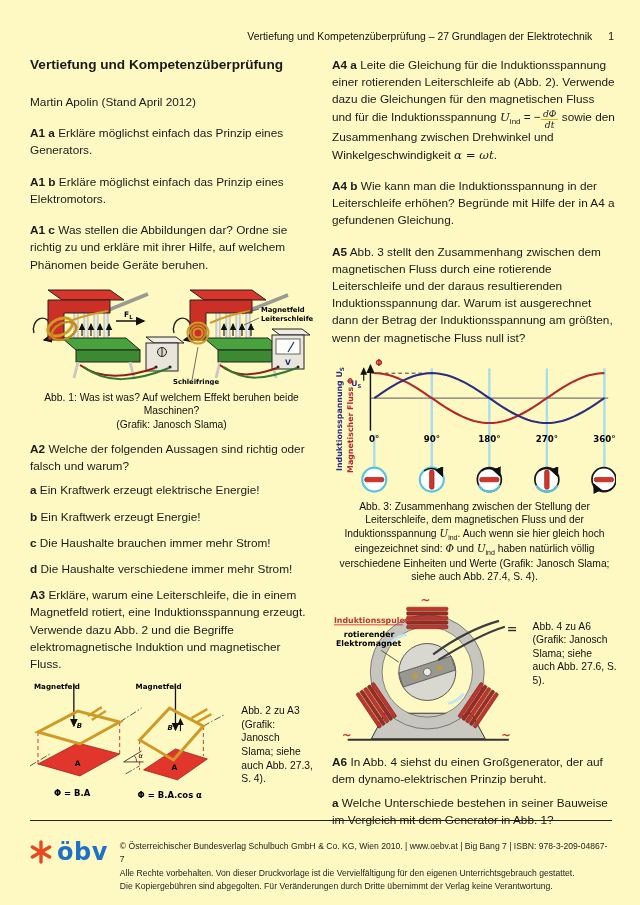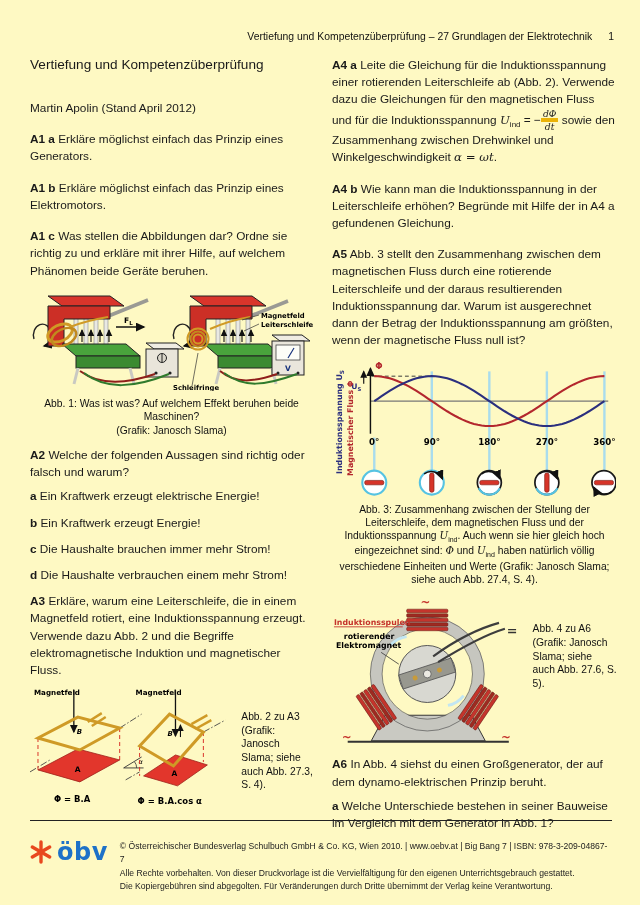--- a/index.html
+++ b/index.html
@@ -5,33 +5,33 @@
   html,body{margin:0;padding:0;background:#9a9a9a;}
   .page{position:relative;width:640px;height:905px;background:#fef9c3;overflow:hidden;
         font-family:"Liberation Sans",sans-serif;color:#1a1a1a;}
   .header{position:absolute;top:31px;left:30px;right:26px;text-align:right;
           font-size:10.4px;color:#111;}
   .header .pagenum{margin-left:16px;}
   .col{position:absolute;top:57px;}
   .col-left{left:30px;width:283px;}
   .col-right{left:332px;width:285px;}
   h1{font-size:15.4px;margin:0 0 11px;font-weight:bold;}
-  h2{font-size:13.6px;margin:0 0 28px;font-weight:normal;}
+  h2{font-size:13.6px;margin:0 0 22px;font-weight:bold;}
   .author{font-size:11.8px;margin:0 0 14px;}
   h3{font-size:12.2px;margin:0 0 16px;font-weight:bold;}
   p{font-size:11.8px;line-height:1.46;margin:0 0 14px;}
   p.tight{margin-bottom:7px;}
   .items p{margin-bottom:9px;}
   .caption{font-size:10.3px;line-height:1.3;text-align:center;margin:2px 0 10px;color:#111;}
   .figrow{display:flex;gap:8px;align-items:flex-start;}
   .sidecap{font-size:10.3px;line-height:1.32;color:#111;}
   .math{font-family:"DejaVu Serif",serif;font-style:italic;}
   sub{font-size:0.68em;}
   .frac{display:inline-block;vertical-align:-7px;text-align:center;font-size:9.3px;line-height:1.05;}
-  .frac .top{display:block;border-bottom:4px solid #eab308;padding:0 2px;}
+  .frac .top{display:block;border-bottom:1px solid #eab308;padding:0 2px;}
   .frac .bot{display:block;}
   svg text{font-family:"DejaVu Sans",sans-serif;}
   .footer{position:absolute;left:30px;top:820px;width:582px;border-top:1.6px solid #222;
           padding-top:17px;display:flex;gap:12px;align-items:flex-start;}
   .logo{display:flex;align-items:center;gap:3px;flex:0 0 auto;margin-left:-2px;}
   .logo-text{font-size:24px;font-weight:bold;color:#1d71c8;letter-spacing:0.5px;
              font-family:"DejaVu Sans",sans-serif;}
   .footer-text{font-size:8.6px;line-height:1.55;color:#222;padding-top:2px;}
 </style>
 </head>
@@ -133,21 +133,21 @@
     <div class="caption">
       <span>Abb. 1: Was ist was? Auf welchem Effekt beruhen beide Maschinen?</span><br>
       <span>(Grafik: Janosch Slama)</span>
     </div>
 
     <p class="tight"><b>A2</b> <span>Welche der folgenden Aussagen sind richtig oder falsch und warum?</span></p>
     <div class="items">
       <p><b>a</b> <span>Ein Kraftwerk erzeugt elektrische Energie!</span></p>
       <p><b>b</b> <span>Ein Kraftwerk erzeugt Energie!</span></p>
       <p><b>c</b> <span>Die Haushalte brauchen immer mehr Strom!</span></p>
-      <p><b>d</b> <span>Die Haushalte verbrauchen einem mehr Strom!</span></p>
+      <p><b>d</b> <span>Die Haushalte verschiedene immer mehr Strom!</span></p>
     </div>
     <p class="tight" style="margin-top:5px"><b>A3</b> <span>Erkläre, warum eine Leiterschleife, die in einem Magnetfeld rotiert, eine Induktionsspannung erzeugt. Verwende dazu Abb. 2 und die Begriffe elektromagnetische Induktion und magnetischer Fluss.</span></p>
 
     
     <div class="figrow">
       <svg width="204" height="126" viewBox="0 0 204 126">
 
         <text x="4" y="9" font-size="7.2" font-weight="bold">Magnetfeld</text>
         <line x1="44" y1="4" x2="44" y2="46" stroke="#111" stroke-width="1.3" marker-end="url(#ah)"></line>
         <text x="47" y="48" font-size="7" font-weight="bold" font-style="italic">B</text>

